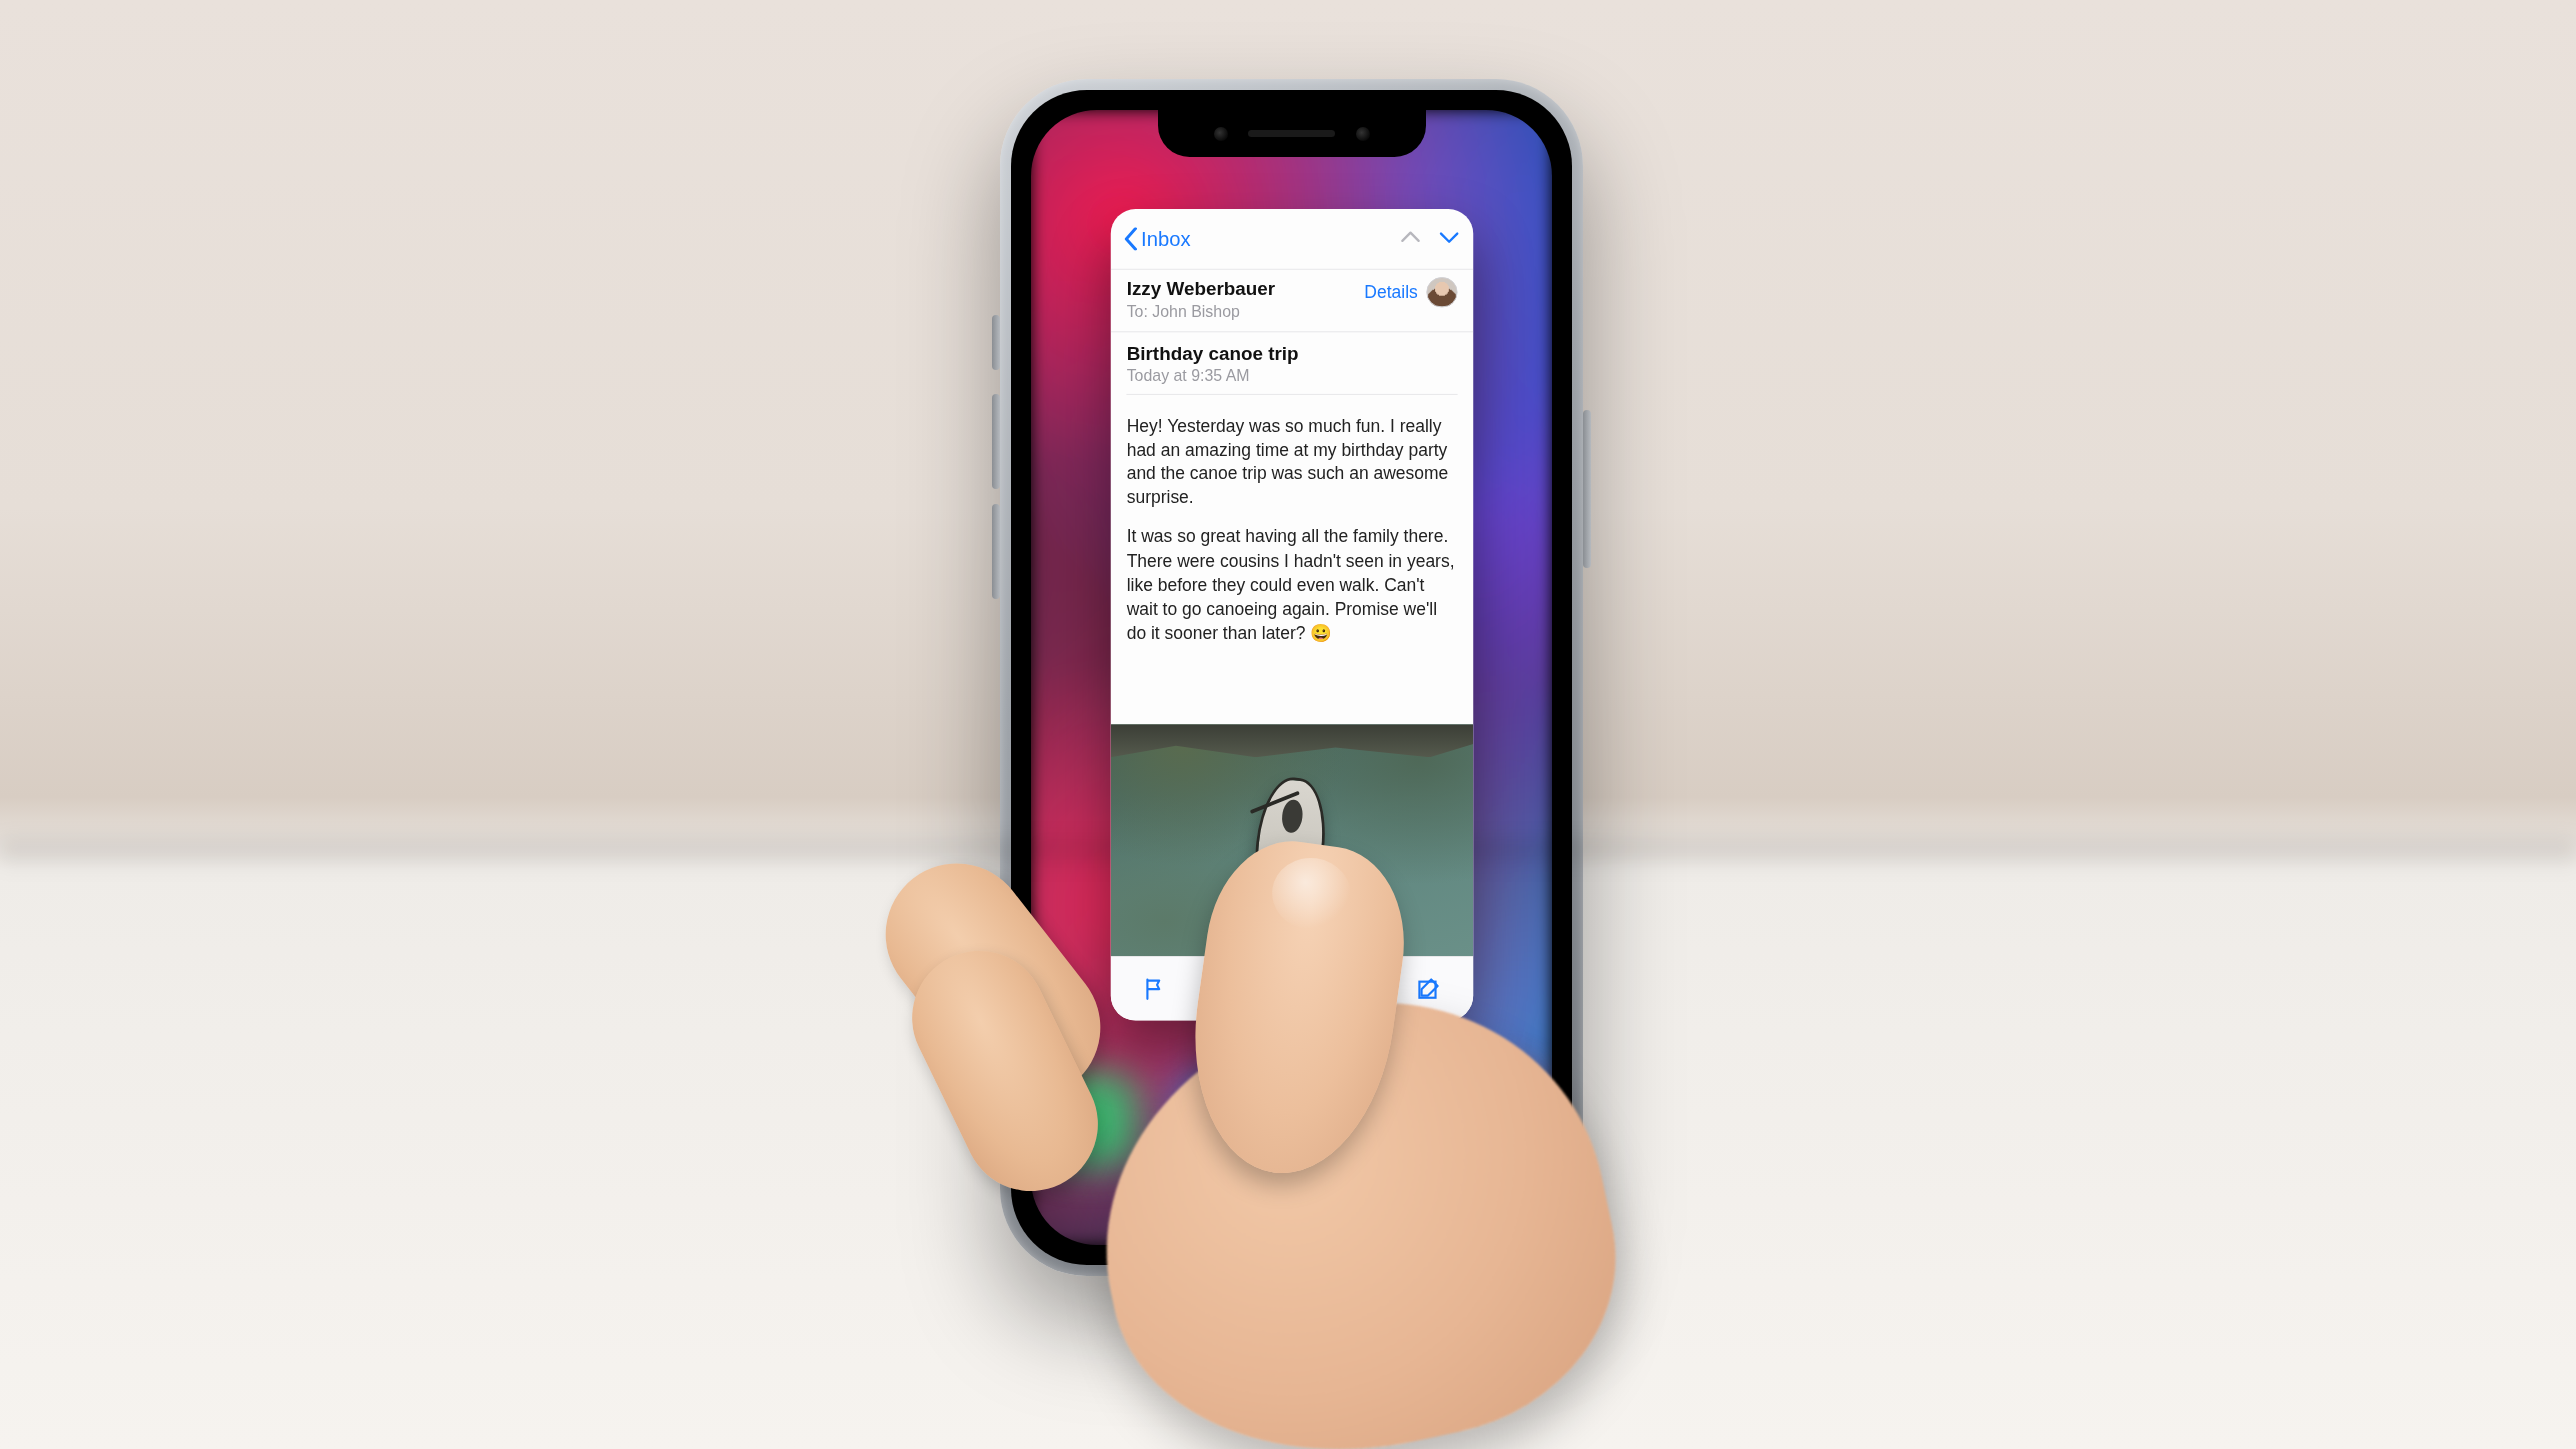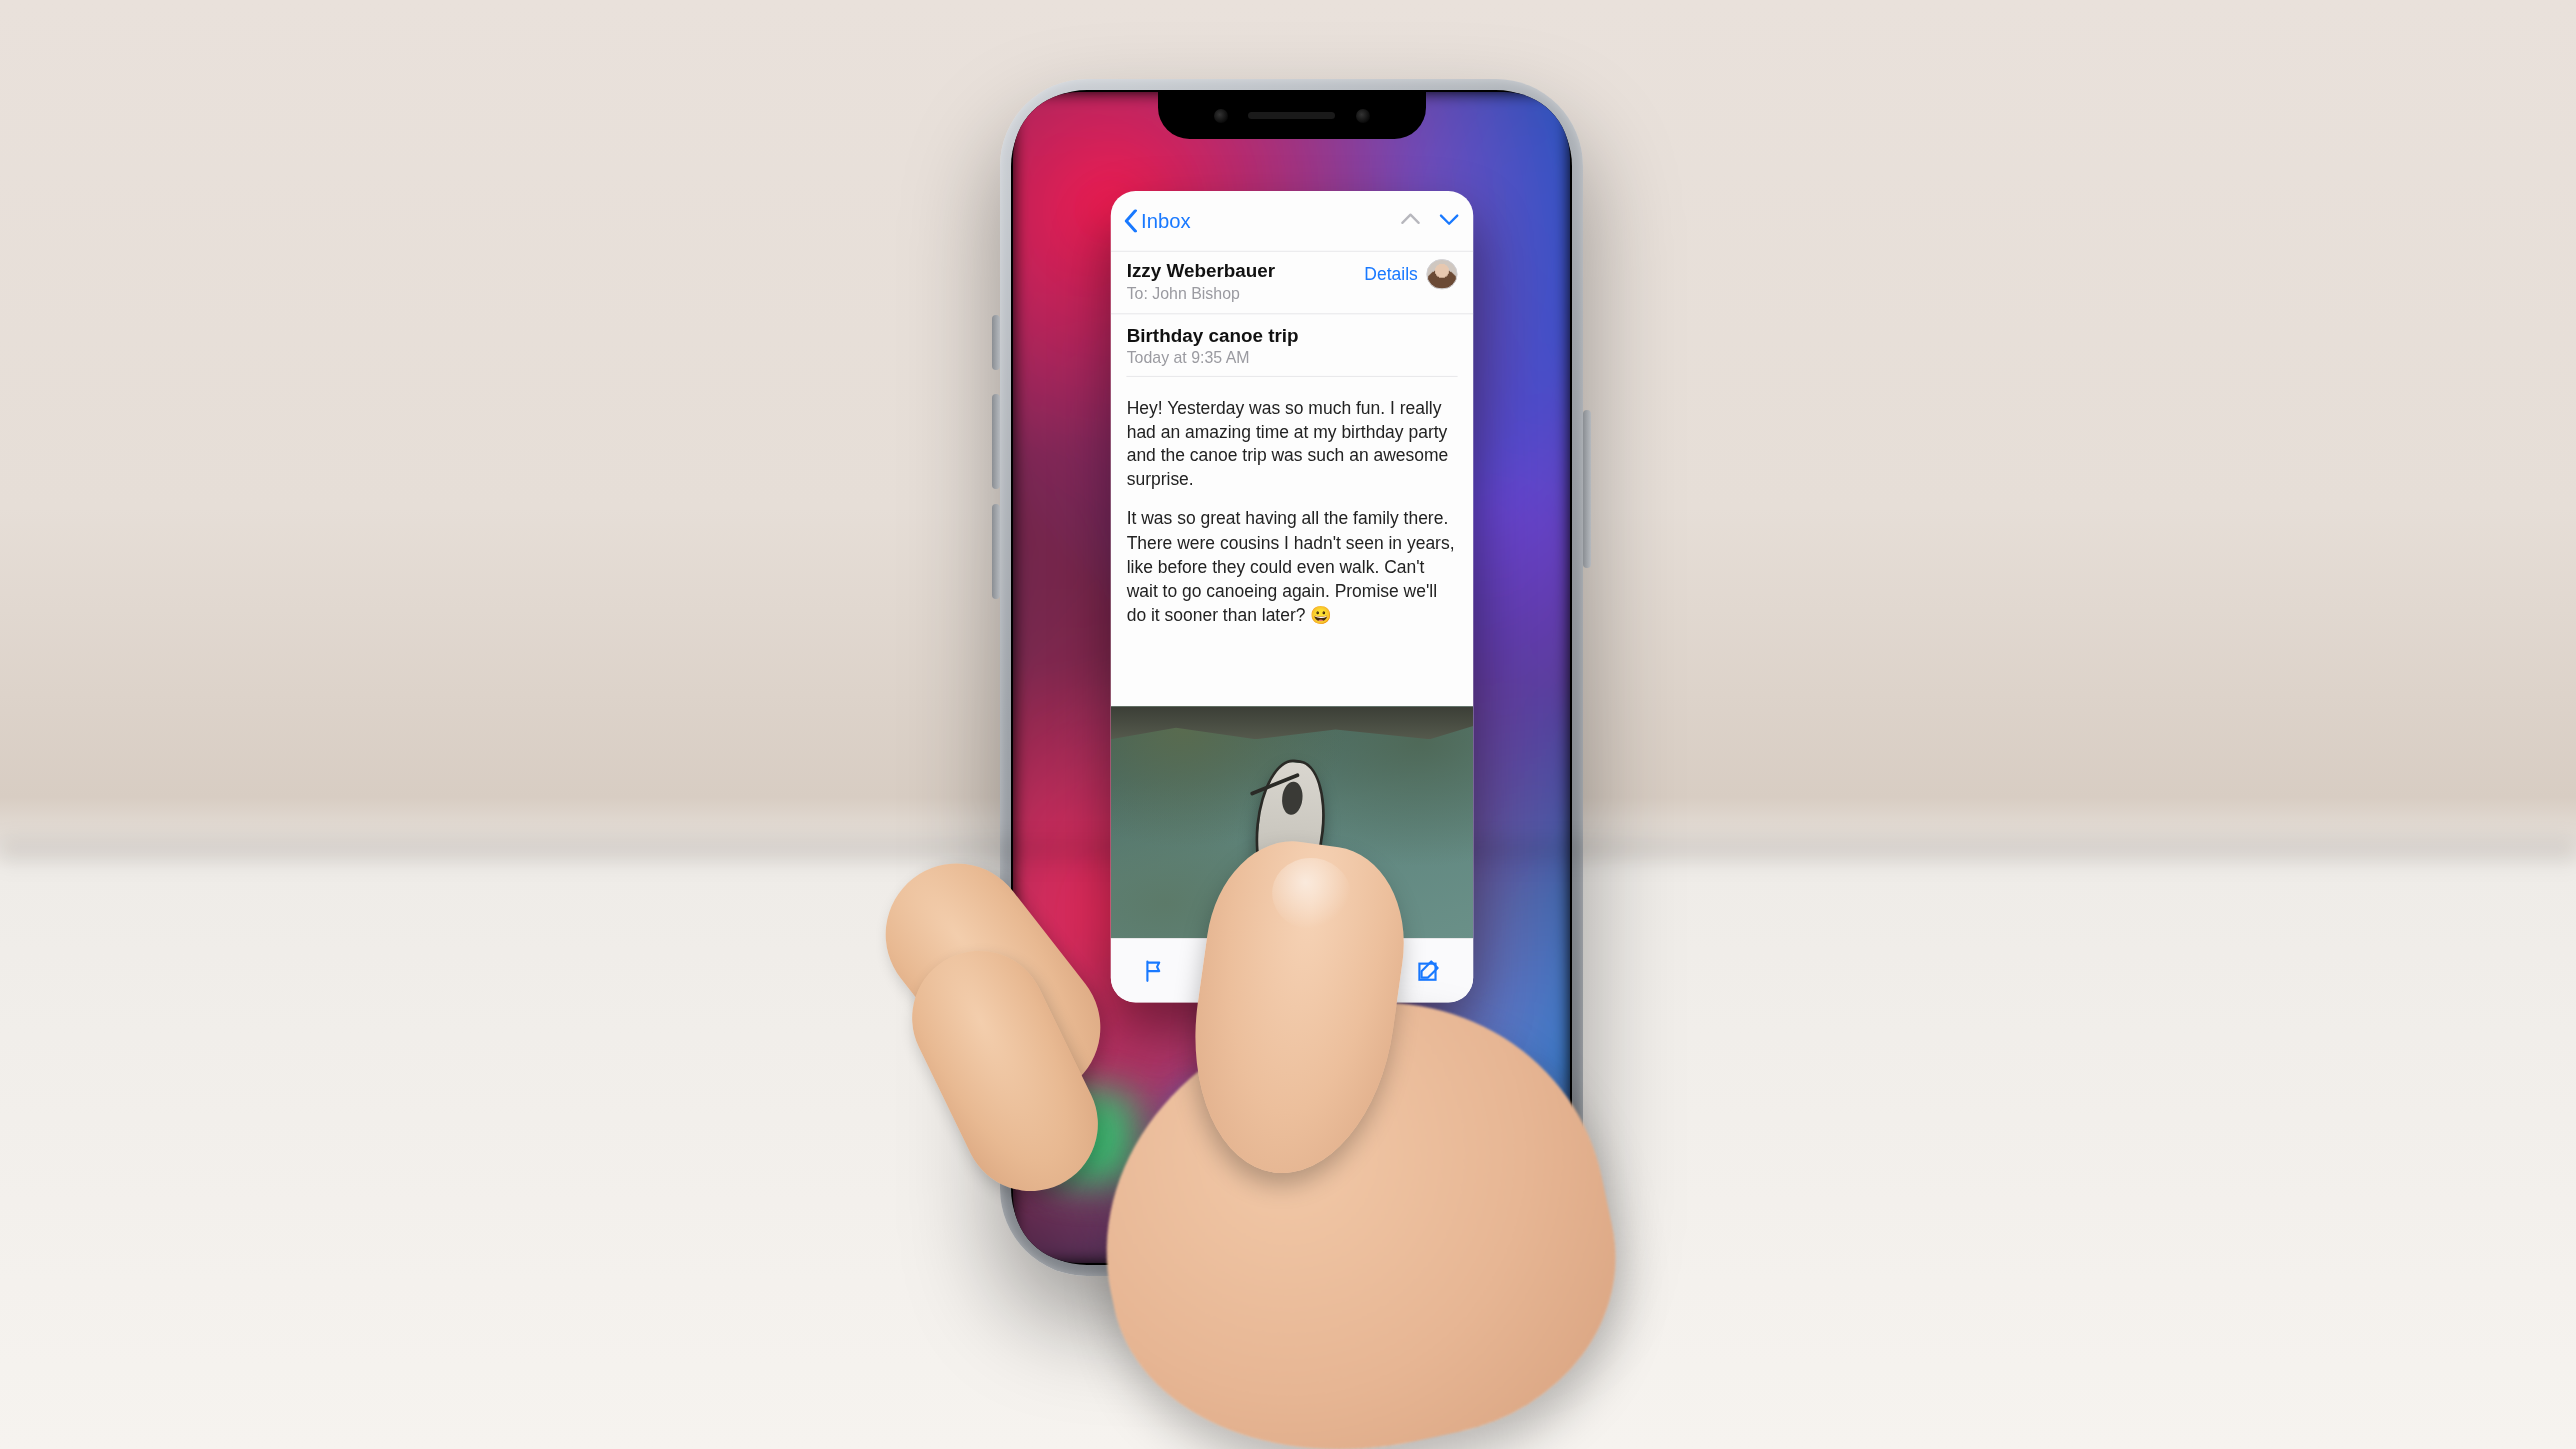--- a/index.html
+++ b/index.html
@@ -65,21 +65,21 @@
   .phone .btn-mute   { left: -7.9px;  top: 236px; width: 7.9px; height: 55px; }
   .phone .btn-volup  { left: -7.9px;  top: 315px; width: 7.9px; height: 95px; }
   .phone .btn-voldn  { left: -7.9px;  top: 425px; width: 7.9px; height: 95px; }
 
   .phone-inner {
     position: relative;
     width: 100%;
     height: 100%;
     border-radius: 76px;
     background: #000;
-    padding: 2px;
+    padding: 20px;
     box-sizing: border-box;
     text-decoration: underline;
   }
 
   .screen {
     position: relative;
     width: 100%;
     height: 100%;
     border-radius: 66px;
     overflow: hidden;

